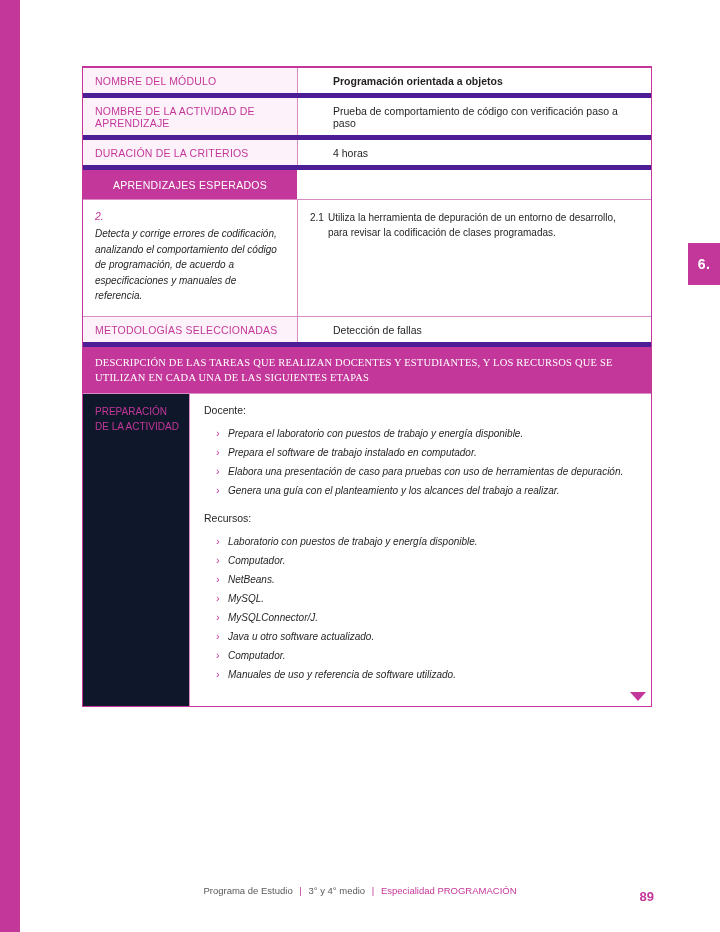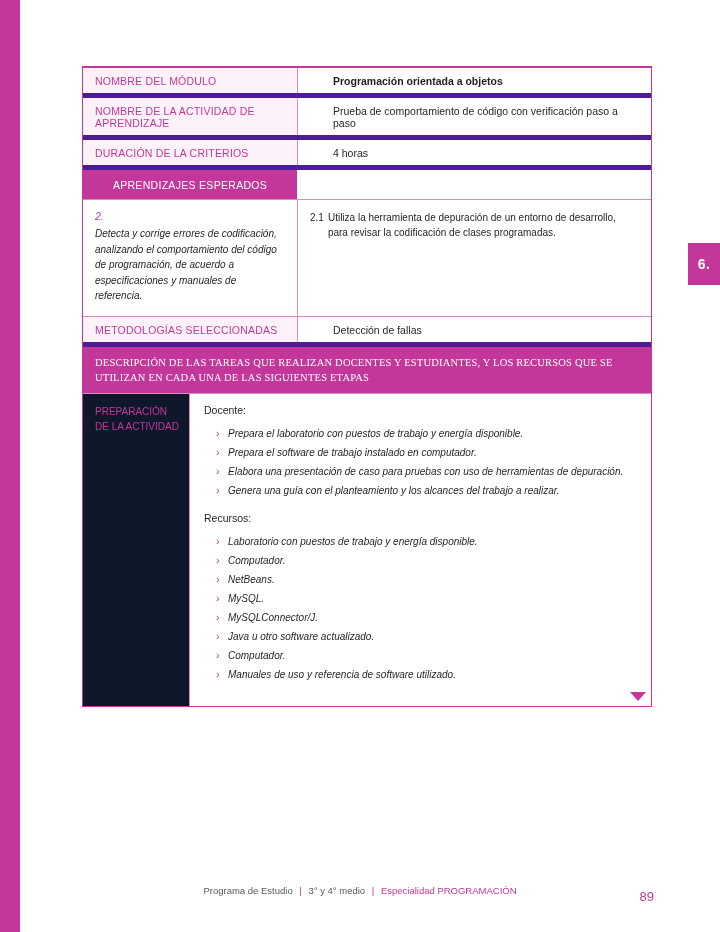--- a/index.html
+++ b/index.html
@@ -248,21 +248,21 @@
     color: #58595b;
   }
   .footer .sep { color: #c4379a; margin: 0 4px; }
   .footer .spec { color: #c4379a; }
   .page-num {
     position: absolute;
     right: 66px;
     bottom: 28px;
     color: #c4379a;
     font-size: 13px;
-    font-weight: normal;
+    font-weight: bold;
   }
 </style>
 </head>
 <body>
 
 <div class="left-bar"></div>
 
 <div class="side-tab">
   <span>6.</span>
 </div>

